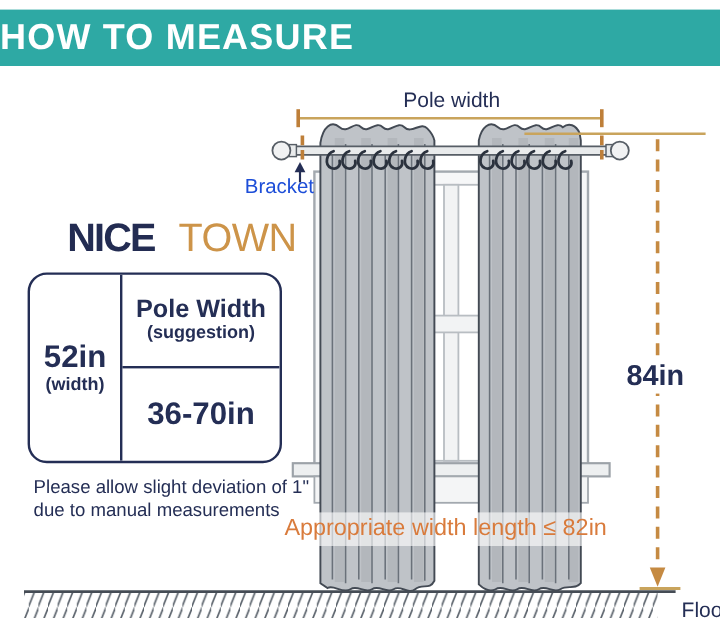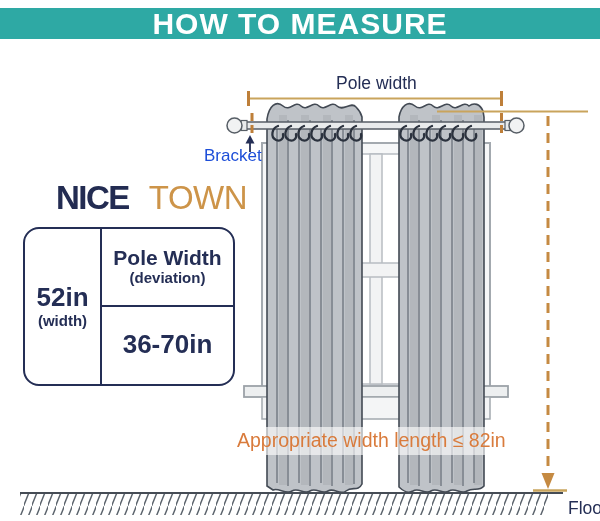--- a/index.html
+++ b/index.html
@@ -2,22 +2,22 @@
 <html><head>
 <meta charset="utf-8">
 <style>
   html,body{margin:0;padding:0;background:#ffffff;}
   .stage{
     position:relative;width:600px;height:521px;overflow:hidden;
     background:#ffffff;font-family:"Liberation Sans",sans-serif;
     color:#242E55;
   }
   .header-bar{
-    position:absolute;top:8px;left:0;width:600px;height:31px;
-    background:#2EA9A4;display:flex;align-items:center;justify-content:center;
+    position:absolute;top:8px;left:0;width:600px;height:47px;
+    background:#2EA9A4;display:flex;align-items:center;
   }
   .header-bar .title{
     color:#ffffff;font-size:30px;font-weight:800;letter-spacing:1px;
   }
   .diagram-svg{position:absolute;top:0;left:0;}
   .lbl{position:absolute;white-space:nowrap;}
   .lbl-pole-width{top:73px;left:336px;font-size:17.5px;color:#242E55;}
   .lbl-bracket{top:146px;left:204px;font-size:17px;color:#1d4ed8;}
   .lbl-height{
     top:300px;left:519px;font-size:24px;font-weight:bold;color:#242E55;
@@ -164,35 +164,40 @@
       <line x1="533" y1="490.5" x2="567" y2="490.5" stroke="#C9A45C" stroke-width="2.5"></line>
     </g>
   </svg>
 
   <div class="header-bar">
     <span class="title">HOW TO MEASURE</span>
   </div>
 
   <div class="lbl lbl-pole-width">Pole width</div>
   <div class="lbl lbl-bracket">Bracket</div>
+  <div class="lbl lbl-height">84in</div>
   <div class="lbl lbl-window-length">Appropriate width length ≤ 82in</div>
   <div class="lbl lbl-floor">Floor</div>
 
   <div class="logo">
     <span class="logo-nice">NICE</span><span class="logo-town">TOWN</span>
   </div>
 
   <div class="size-table">
     <div class="cell cell-size">
       <span class="t-big">52in</span>
       <span class="t-small">(width)</span>
     </div>
     <div class="cell cell-header">
       <span class="t-mid">Pole Width</span>
-      <span class="t-small">(deviation)</span>
+      <span class="t-small">(suggestion)</span>
     </div>
     <div class="cell">
       <span class="t-big">36-70in</span>
     </div>
   </div>
 
+  <div class="note">
+    <div>Please allow slight deviation of 1"</div>
+    <div>due to manual measurements</div>
+  </div>
 
 </div>
 
 </body></html>

